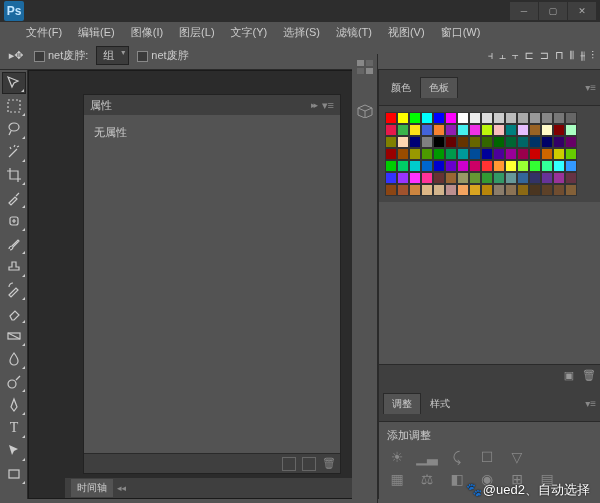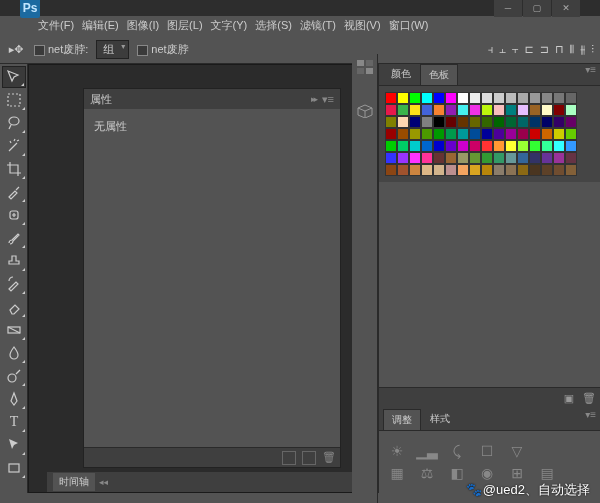--- a/index.html
+++ b/index.html
@@ -1,47 +1,47 @@
 <!DOCTYPE html>
 <html><head>
 <meta charset="utf-8">
 <style>
 *{margin:0;padding:0;box-sizing:border-box;font-family:Tahoma,Arial,sans-serif;font-size:11px;color:#ccc;user-select:none}
 body{width:600px;height:503px;background:#535353;overflow:hidden;position:relative}
-.titlebar{height:16px;background:#2d2d2d;display:flex;align-items:center;padding:0 20px}
+.titlebar{height:22px;background:#2d2d2d;display:flex;align-items:center;padding:0 4px}
 .ps-logo{width:20px;height:20px;background:#1c6aa0;color:#c2e6ff;font-weight:bold;font-size:12px;display:flex;align-items:center;justify-content:center;margin-right:8px;border-radius:2px}
 .win-ctrl{margin-left:auto;display:flex;gap:1px}
 .win-btn{width:28px;height:18px;background:#3f3f3f;display:flex;align-items:center;justify-content:center;color:#aaa;font-size:9px}
-.menubar{height:20px;background:#535353;display:flex;padding-left:34px;gap:0}
+.menubar{height:20px;background:#535353;display:flex;align-items:center;padding-left:22px;gap:8px}
 .menu-item{padding:2px 4px;font-size:11px}
 .optbar{height:28px;background:#535353;border-bottom:1px solid #2a2a2a;display:flex;align-items:center;padding:0 6px;gap:8px}
 .opt-icon{width:20px;height:18px;display:flex;align-items:center;justify-content:center;color:#ccc}
 .chk{width:11px;height:11px;border:1px solid #888;display:inline-block;background:#3a3a3a;vertical-align:middle;margin-right:3px}
 .sel{background:#3c3c3c;border:1px solid #222;padding:1px 14px 1px 6px;position:relative}
 .sel:after{content:"▾";position:absolute;right:3px;font-size:8px;color:#999}
 .workarea{display:flex;height:429px}
 .toolbar{width:28px;background:#535353;border-right:1px solid #2a2a2a;padding-top:2px}
 .tool{width:24px;height:22px;margin:0 2px 1px;display:flex;align-items:center;justify-content:center;color:#ddd;position:relative}
 .tool.sel-t{background:#3a3a3a;border:1px solid #222}
 .tool svg{width:16px;height:16px;fill:none;stroke:#ccc;stroke-width:1.2}
 .tri{position:absolute;bottom:1px;right:1px;border-left:3px solid transparent;border-bottom:3px solid #ccc}
 .canvas{flex:1;background:#2b2b2b;position:relative;border:1px solid #1a1a1a}
 .panel-float{position:absolute;left:54px;top:23px;width:258px;height:380px;background:#535353;border:1px solid #222}
 .panel-hdr{height:20px;background:#3f3f3f;display:flex;align-items:center;padding:0 6px;font-size:10px}
 .panel-hdr .arrows{margin-left:auto;color:#888;font-size:9px;letter-spacing:-2px}
 .panel-body{padding:10px;font-size:11px;position:relative;height:calc(100% - 20px);background:#535353}
 .panel-foot{position:absolute;bottom:0;left:0;right:0;height:20px;background:#3f3f3f;border-top:1px solid #2a2a2a;display:flex;justify-content:flex-end;align-items:center;padding:0 4px;gap:6px}
 .foot-ico{width:14px;height:14px;border:1px solid #666}
-.timeline{position:absolute;bottom:0;left:18px;right:0;height:20px;background:#3f3f3f;display:flex;align-items:center;padding:0 6px}
+.timeline{position:absolute;bottom:0;left:36px;right:0;height:20px;background:#3f3f3f;display:flex;align-items:center;padding:0 6px}
 .tl-tab{padding:2px 6px;background:#535353;font-size:10px}
 .tl-arrows{margin-left:4px;color:#888;font-size:9px}
 .right{width:222px;background:#454545;border-left:1px solid #2a2a2a;display:flex;flex-direction:column}
 .dock-strip{width:26px;background:#535353;border-right:1px solid #2a2a2a;position:absolute;right:222px;top:54px;bottom:0}
 .dock-ico{width:20px;height:18px;margin:4px auto;display:flex;align-items:center;justify-content:center}
-.tabstrip{height:22px;background:#3f3f3f;display:flex;align-items:flex-start;padding-left:4px;border-bottom:1px solid #2a2a2a}
+.tabstrip{height:36px;background:#3f3f3f;display:flex;align-items:center;padding-left:4px;border-bottom:1px solid #2a2a2a}
 .tab{padding:3px 8px;font-size:10px;background:#535353;border:1px solid #2a2a2a;border-bottom:none;margin-right:1px}
 .tab.inact{background:#3f3f3f;border:none}
 .menu-dots{margin-left:auto;margin-right:4px;color:#888;font-size:10px}
 .swatches{padding:6px}
 .sw-grid{display:grid;grid-template-columns:repeat(16,12px);gap:0}
 .sw{width:12px;height:12px;border:1px solid #333}
 .spacer{flex:1;background:#535353}
 .icorow{height:22px;background:#3f3f3f;border-top:1px solid #2a2a2a;display:flex;align-items:center;justify-content:flex-end;padding:0 4px;gap:6px}
 .icorow .sm{width:14px;height:14px;color:#999;display:flex;align-items:center;justify-content:center;font-size:11px}
 .adj-body{padding:6px 8px;background:#535353}
@@ -372,20 +372,21 @@
       <div class="sm">▣</div>
       <div class="sm">🗑</div>
     </div>
 
     <div class="tabstrip">
       <div class="tab">调整</div>
       <div class="tab inact">样式</div>
       <span class="menu-dots">▾≡</span>
     </div>
     <div class="adj-body">
+      <div style="margin-bottom:4px">添加调整</div>
       <div class="adj-row">
         <div class="adj-ico">☀</div>
         <div class="adj-ico">▁▃</div>
         <div class="adj-ico">⤹</div>
         <div class="adj-ico">☐</div>
         <div class="adj-ico">▽</div>
       </div>
       <div class="adj-row">
         <div class="adj-ico">▦</div>
         <div class="adj-ico">⚖</div>

